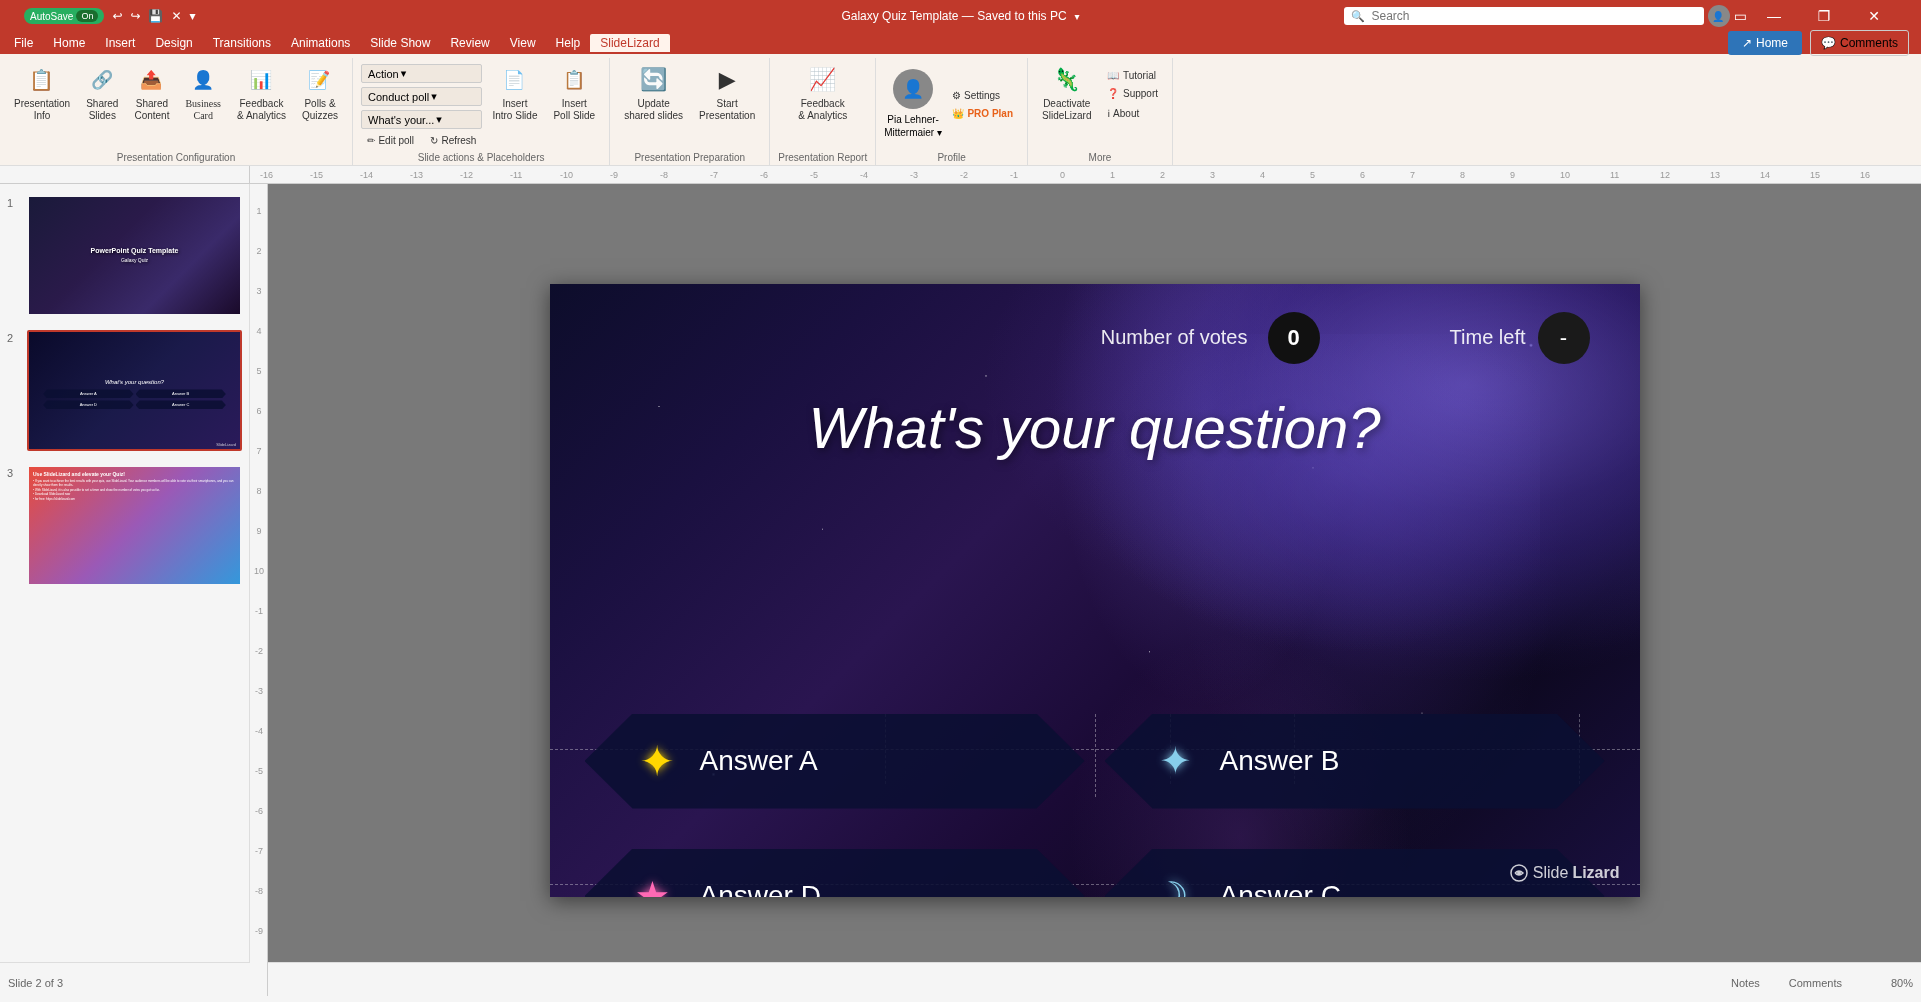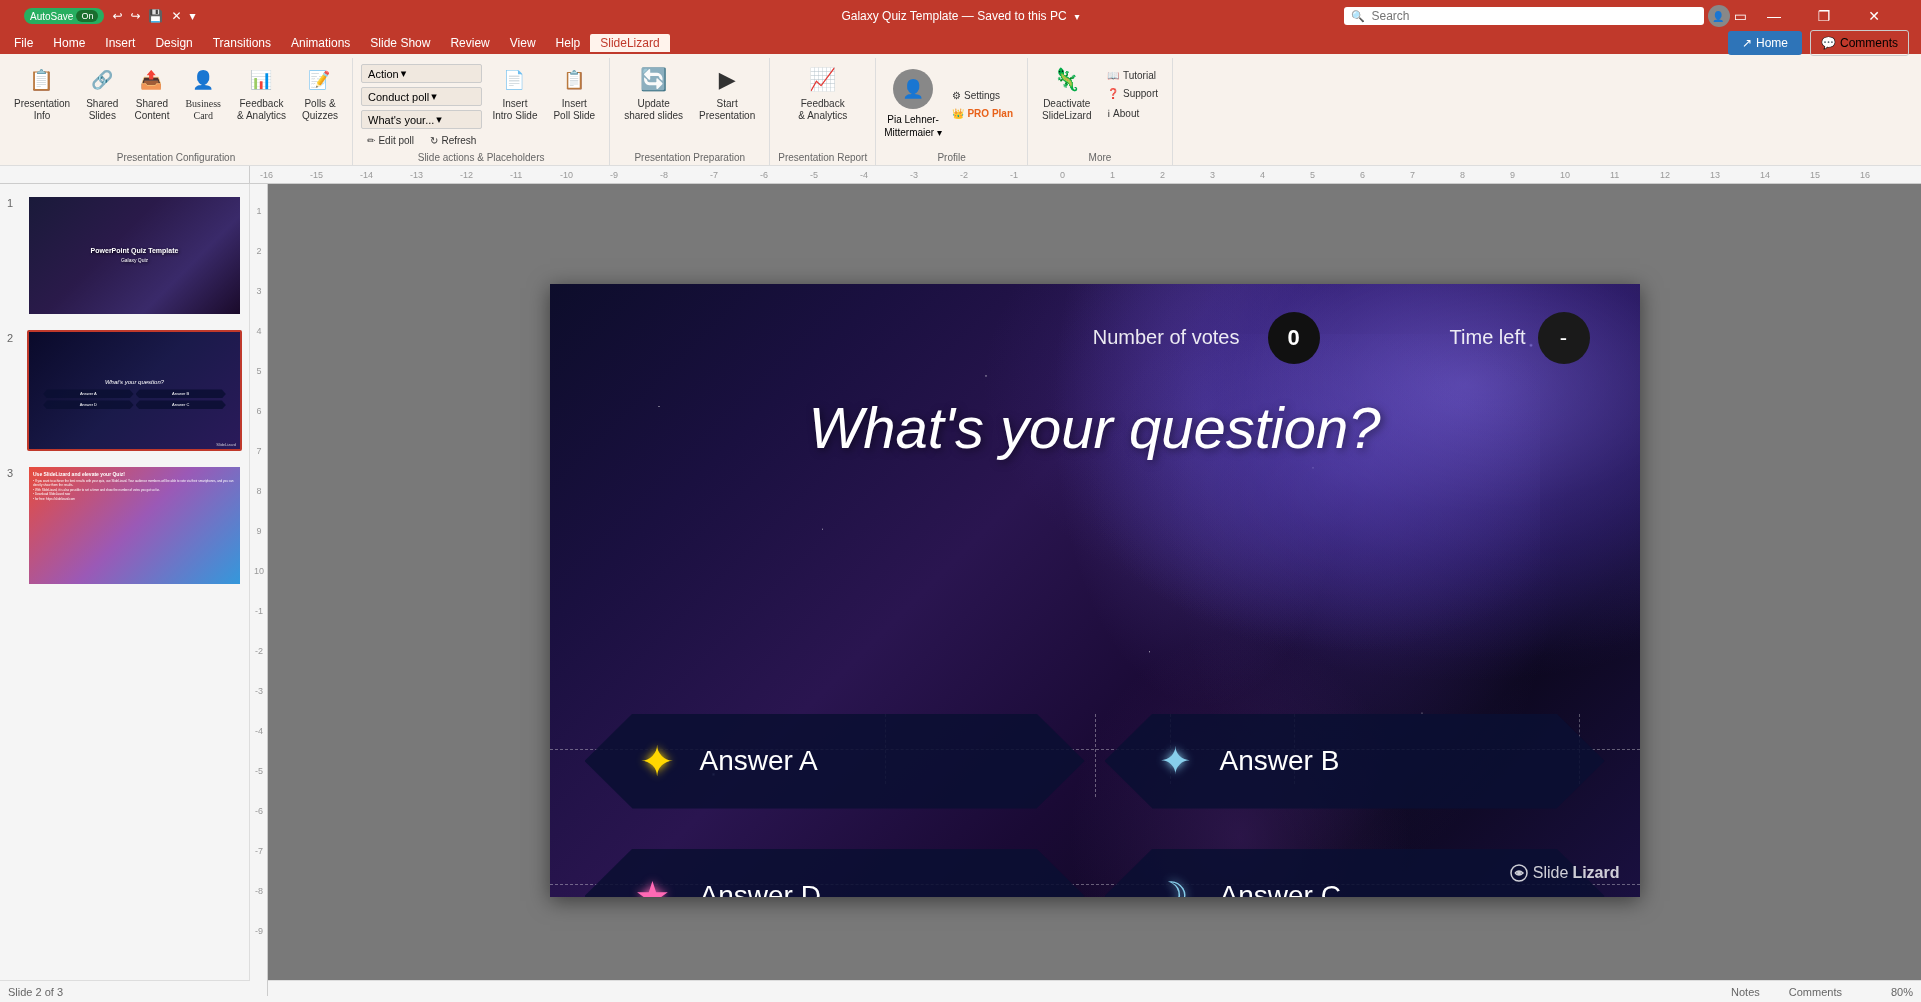--- a/index.html
+++ b/index.html
@@ -272,21 +272,21 @@
       background: radial-gradient(ellipse at 50% 80%, rgba(80,40,120,0.4) 0%, transparent 60%);
     }
 
     
     .votes-area {
       position: absolute;
       top: 28px;
       right: 320px;
       display: flex;
       align-items: center;
-      gap: 28px;
+      gap: 20px;
     }
     .votes-label {
       color: white;
       font-size: 20px;
       opacity: 0.9;
     }
     .votes-circle {
       width: 52px; height: 52px;
       background: #111;
       border-radius: 50%;
@@ -345,21 +345,21 @@
       color: white;
       font-size: 16px;
       opacity: 0.8;
       display: flex;
       align-items: center;
       gap: 4px;
     }
 
     
     .status-bar {
-      height: 22px;
+      height: 40px;
       background: #f5f5f5;
       border-top: 1px solid #ddd;
       display: flex;
       align-items: center;
       padding: 0 8px;
       font-size: 11px;
       color: #666;
       position: absolute;
       bottom: 0;
       left: 0;

